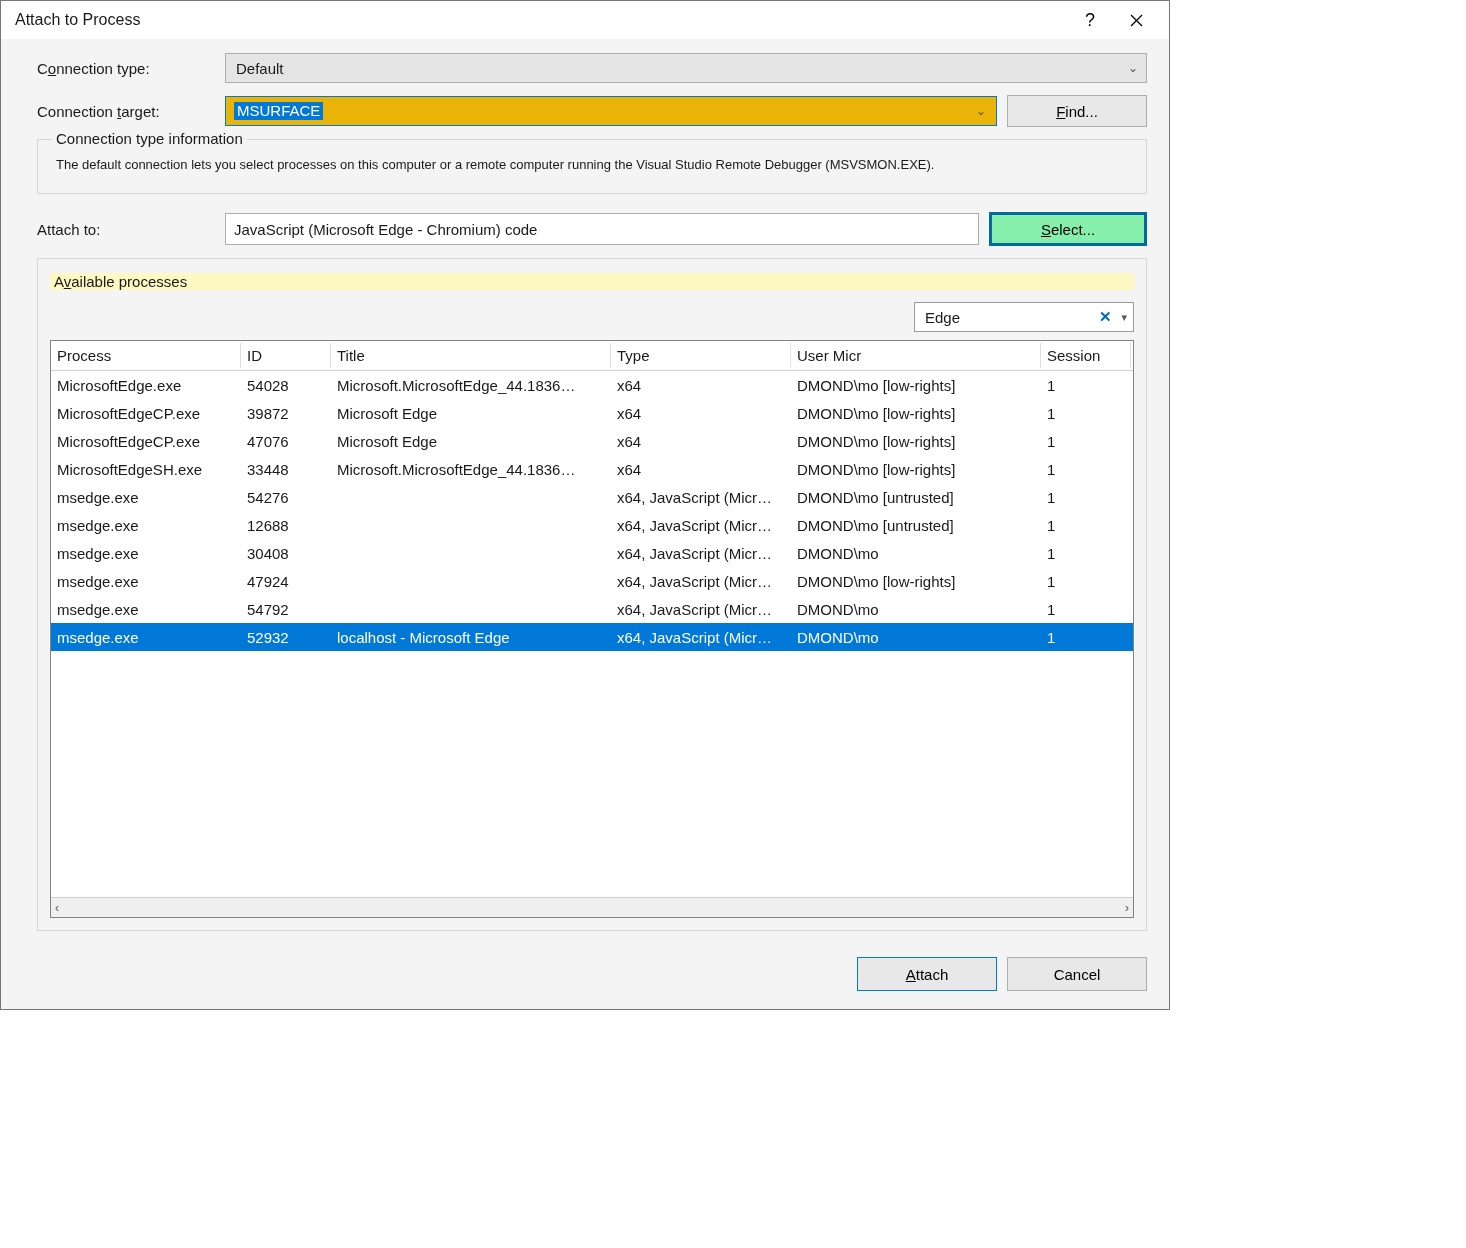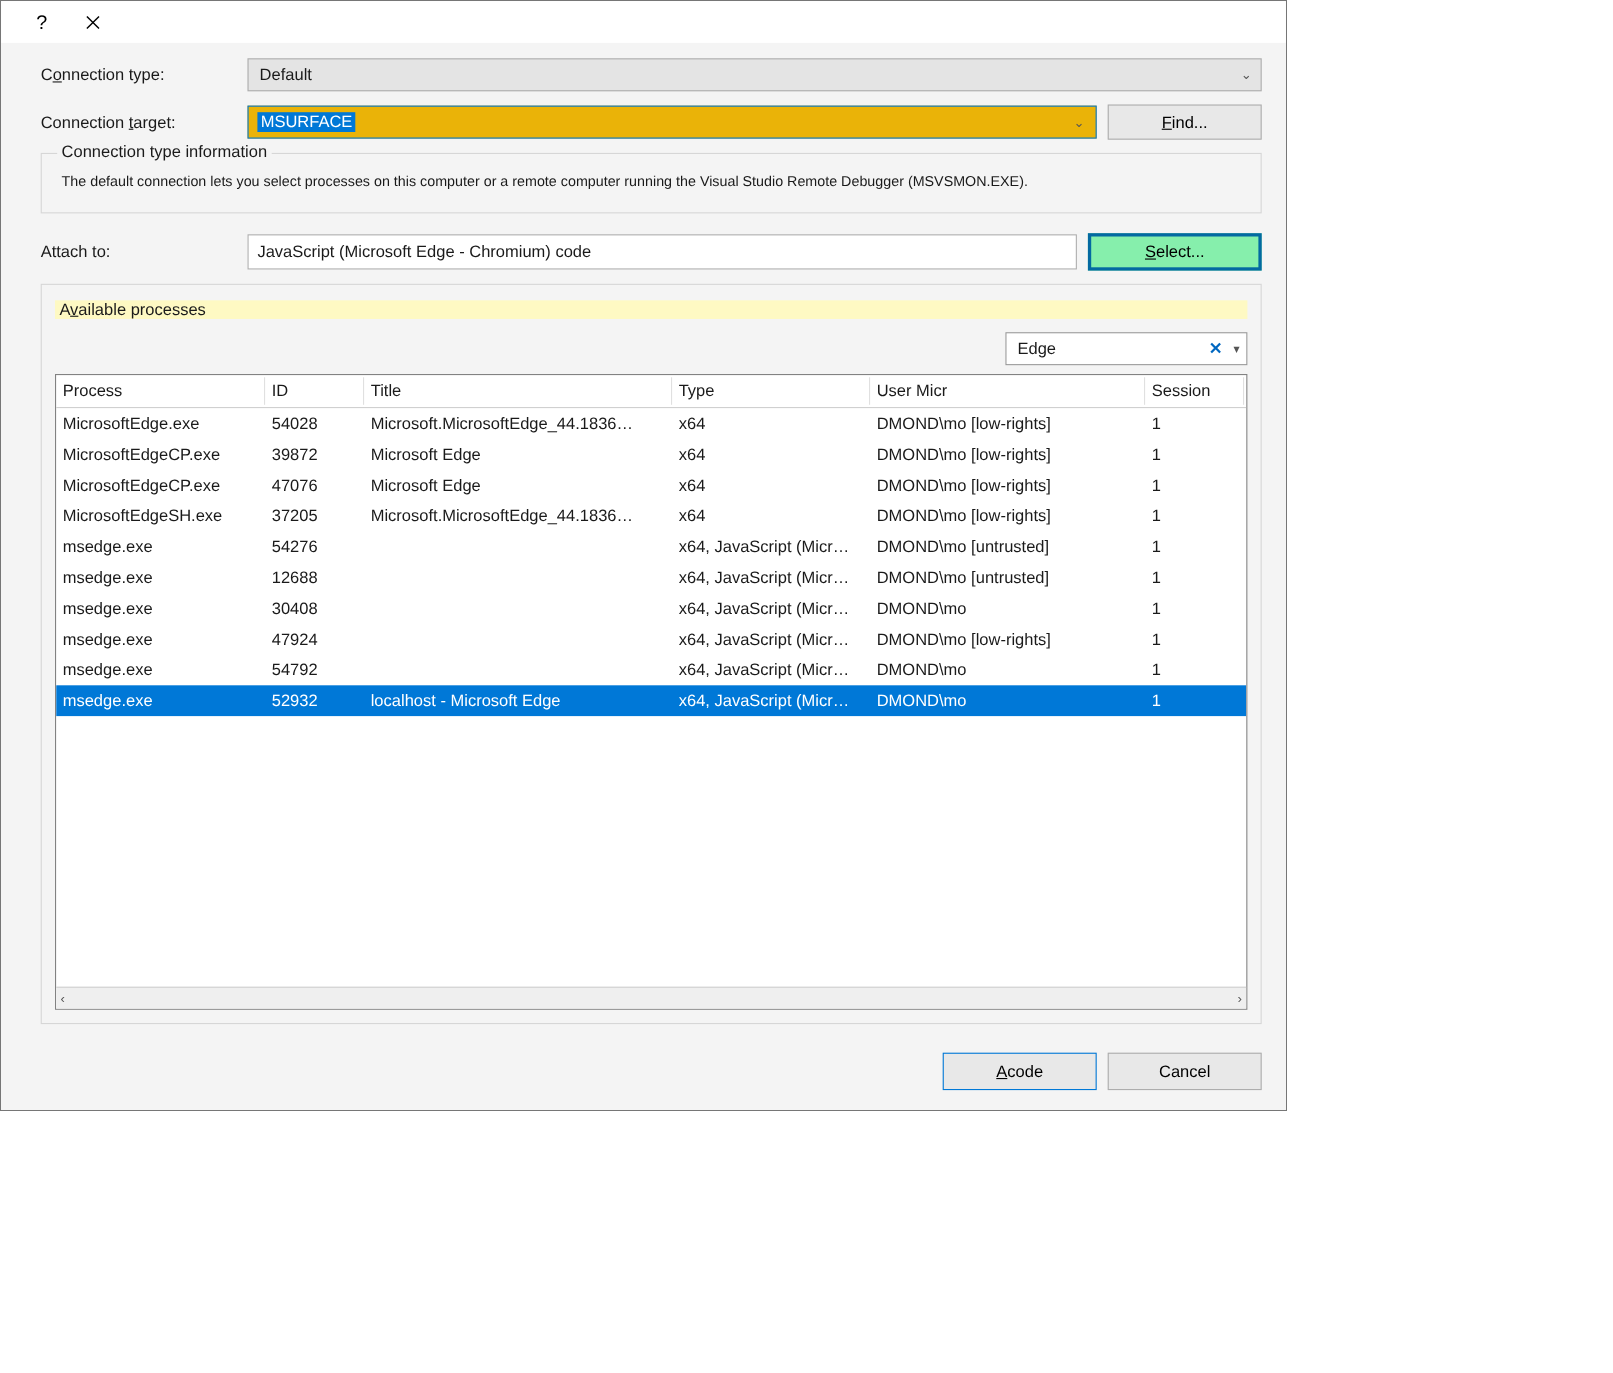--- a/index.html
+++ b/index.html
@@ -203,20 +203,21 @@
       font-size: 15px;
     }
     .dialog-buttons button.primary {
       border: 1.5px solid #0078d7;
     }
   </style>
 </head>
 <body>
 
 <div class="titlebar">
+  <div class="title">Attach to Process</div>
   <div class="tb-btn">?</div>
   <div class="tb-btn close-svg">
     <svg viewBox="0 0 13 13">
         <line x1="1" y1="1" x2="12" y2="12" stroke="#000" stroke-width="1.3"></line>
         <line x1="12" y1="1" x2="1" y2="12" stroke="#000" stroke-width="1.3"></line>
       </svg>
   </div>
 </div>
 
 <div class="content">
@@ -291,21 +292,21 @@
           <div class="prow">
             <div>MicrosoftEdgeCP.exe</div>
             <div>47076</div>
             <div>Microsoft Edge</div>
             <div>x64</div>
             <div>DMOND\mo [low-rights]</div>
             <div>1</div>
           </div>
           <div class="prow">
             <div>MicrosoftEdgeSH.exe</div>
-            <div>37205</div>
+            <div>33448</div>
             <div>Microsoft.MicrosoftEdge_44.1836…</div>
             <div>x64</div>
             <div>DMOND\mo [low-rights]</div>
             <div>1</div>
           </div>
           <div class="prow">
             <div>msedge.exe</div>
             <div>54276</div>
             <div></div>
             <div>x64, JavaScript (Micr…</div>
@@ -355,17 +356,17 @@
         </div>
       <div class="hscroll">
         <span>‹</span>
         <span>›</span>
       </div>
     </div>
 
   </div>
 
   <div class="dialog-buttons">
-    <button class="primary"><span class="underline-char">A</span><span>code</span></button>
+    <button class="primary"><span class="underline-char">A</span><span>ttach</span></button>
     <button>Cancel</button>
   </div>
 
 </div>
 
 </body></html>

